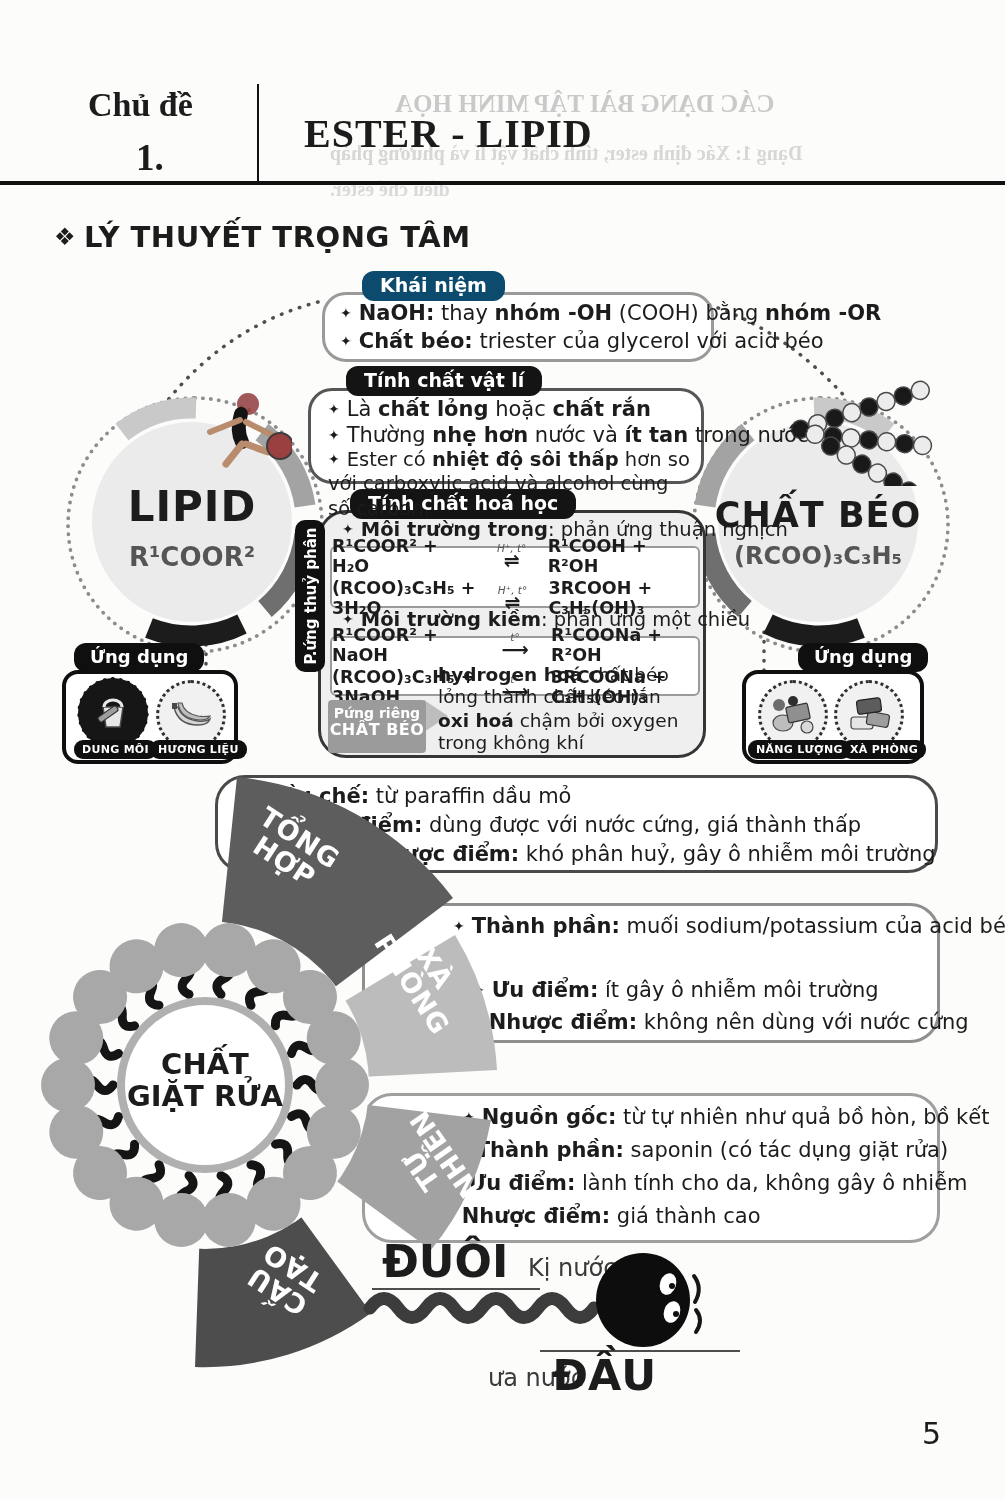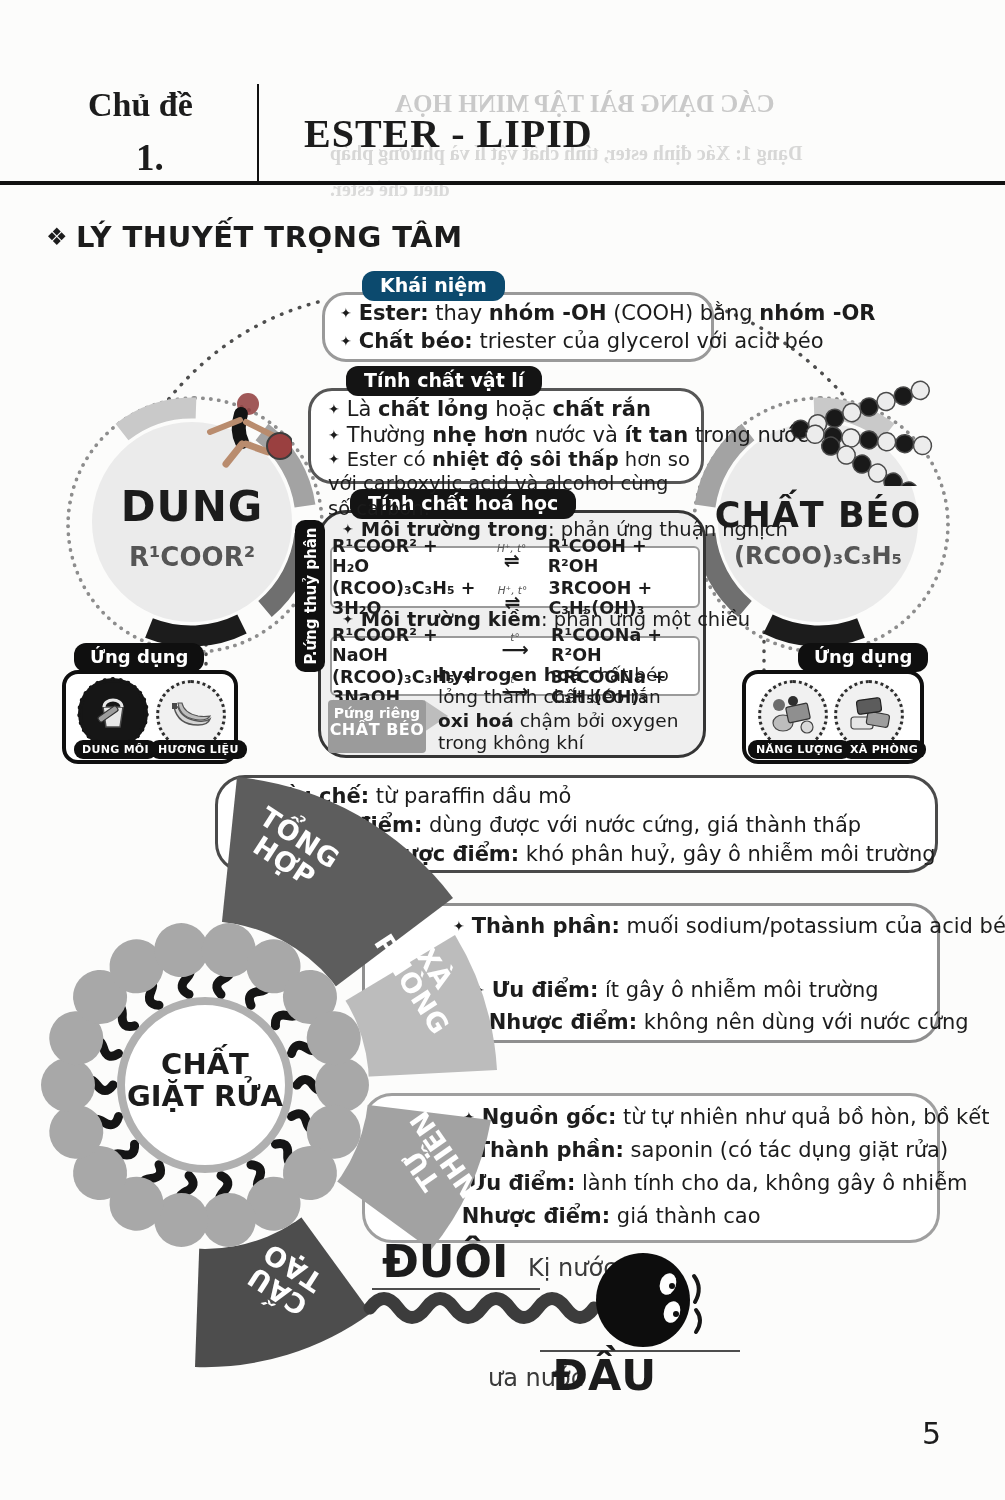--- a/index.html
+++ b/index.html
@@ -6,21 +6,21 @@
   .page{position:relative;width:1005px;height:1500px;background:#fcfcfb;overflow:hidden;
         font-family:"DejaVu Sans",sans-serif;color:#1c1c1c;}
   .abs{position:absolute;}
   
   .serif{font-family:"Liberation Serif","DejaVu Serif",serif;}
   .topic-label{left:88px;top:86px;font-size:34px;font-weight:bold;}
   .topic-num{left:136px;top:136px;font-size:37px;font-weight:bold;}
   .hdr-vline{left:257px;top:84px;width:2px;height:98px;background:#111;}
   .page-title{left:304px;top:110px;width:600px;text-align:left;font-size:40px;font-weight:bold;letter-spacing:1px;}
   .hdr-hline{left:0;top:181px;width:1005px;height:4px;background:#111;}
-  .section-head{left:46px;top:220px;font-size:29px;font-weight:bold;letter-spacing:.5px;}
+  .section-head{left:54px;top:220px;font-size:29px;font-weight:bold;letter-spacing:.5px;}
   .section-head .mk{font-size:24px;vertical-align:2px;margin-right:8px;}
   
   .ghost{position:absolute;transform:scaleX(-1);color:#b9b9b9;opacity:.75;
          font-family:"Liberation Serif",serif;font-weight:bold;white-space:nowrap;}
   
   .tab{position:absolute;background:#141414;color:#fff;font-weight:bold;font-size:19px;
        padding:3px 18px 5px;border-radius:12px;z-index:6;}
   .tab.gray{background:#0c4a6e;}
   .gbox{position:absolute;background:#fff;border:3px solid #8a8a8a;border-radius:24px;z-index:5;box-sizing:border-box;}
   .bl{position:absolute;font-size:21px;line-height:1.25;white-space:nowrap;z-index:7;}
@@ -106,21 +106,21 @@
     </g>
   </svg>
   <svg class="abs" style="left:196px;top:390px;z-index:6;" width="96" height="84" viewBox="0 0 96 84">
     <circle cx="52" cy="14" r="11" fill="#8f3b3b" opacity=".85"></circle>
     <path d="M45 24 Q40 40 46 52" stroke="#141414" stroke-width="14" fill="none" stroke-linecap="round"></path>
     <path d="M44 30 L14 42 M50 32 L78 46" stroke="#b98c6e" stroke-width="6" fill="none" stroke-linecap="round"></path>
     <path d="M46 54 L30 74 M50 54 L72 62" stroke="#b98c6e" stroke-width="7" fill="none" stroke-linecap="round"></path>
     <circle cx="84" cy="56" r="13" fill="#9a4040"></circle>
     <circle cx="84" cy="56" r="13" fill="none" stroke="#3d3d3d" stroke-width="2"></circle>
   </svg>
-  <div class="circ-name" style="left:92px;top:482px;width:200px;font-size:42px;">DUNG</div>
+  <div class="circ-name" style="left:92px;top:482px;width:200px;font-size:42px;">LIPID</div>
   <div class="circ-form" style="left:92px;top:542px;width:200px;font-size:26px;">R¹COOR²</div>
 
   <div class="dotring" style="left:692px;top:396px;width:250px;height:250px;"></div>
   <div class="incircle" style="left:718px;top:422px;width:200px;height:200px;"></div>
   <svg class="abs" style="left:683px;top:387px;z-index:5;transform:scaleX(-1);" width="270" height="270" viewBox="0 0 270 270">
     <g fill="none" stroke-width="21">
       <path stroke="#c9c9c9" d="M65 45 A114 114 0 0 1 139 21"></path>
       <path stroke="#a3a3a3" d="M205 45 A114 114 0 0 1 248 119"></path>
       <path stroke="#6f6f6f" d="M248 147 A114 114 0 0 1 208 222"></path>
       <path stroke="#1c1c1c" d="M185 237 A114 114 0 0 1 92 241"></path>
@@ -155,21 +155,21 @@
           <circle cx="117" cy="88" r="9" fill="#191919"></circle>
           <circle cx="135" cy="88" r="9" fill="#191919"></circle>
       </g>
     </g>
   </svg>
   <div class="circ-name" style="left:713px;top:495px;width:210px;font-size:35px;">CHẤT BÉO</div>
   <div class="circ-form" style="left:713px;top:542px;width:210px;font-size:24px;">(RCOO)₃C₃H₅</div>
 
   <div class="tab gray" style="left:362px;top:271px;">Khái niệm</div>
   <div class="gbox" style="left:322px;top:292px;width:392px;height:70px;border-color:#9a9a9a;"></div>
-  <div class="bl" style="left:340px;top:300px;"><span class="mk">✦</span><span class="seg"><b>Ester:</b><span> thay </span><b>nhóm -OH</b><span> (COOH) bằng </span><b>nhóm -OR</b></span></div>
+  <div class="bl" style="left:340px;top:300px;"><span class="mk">✦</span><span class="seg"><b>NaOH:</b><span> thay </span><b>nhóm -OH</b><span> (COOH) bằng </span><b>nhóm -OR</b></span></div>
   <div class="bl" style="left:340px;top:328px;"><span class="mk">✦</span><span class="seg"><b>Chất béo:</b><span> triester của glycerol với acid béo</span></span></div>
 
   <div class="tab" style="left:346px;top:366px;">Tính chất vật lí</div>
   <div class="gbox" style="left:308px;top:388px;width:396px;height:96px;border-color:#565656;"></div>
   <div class="bl" style="left:328px;top:396px;"><span class="mk">✦</span><span class="seg"><span>Là </span><b>chất lỏng</b><span> hoặc </span><b>chất rắn</b></span></div>
   <div class="bl" style="left:328px;top:422px;"><span class="mk">✦</span><span class="seg"><span>Thường </span><b>nhẹ hơn</b><span> nước và </span><b>ít tan</b><span> trong nước</span></span></div>
   <div class="bl wrap" style="left:328px;top:448px;width:366px;font-size:19.5px;white-space:normal;"><span class="mk">✦</span><span class="seg"><span>Ester có </span><b>nhiệt độ sôi thấp</b><span> hơn so với carboxylic acid và alcohol cùng số carbon.</span></span></div>
 
   <div class="tab" style="left:350px;top:489px;">Tính chất hoá học</div>
   <div class="gbox" style="left:318px;top:510px;width:388px;height:248px;border-color:#353535;background:#efefef;border-radius:28px;"></div>

